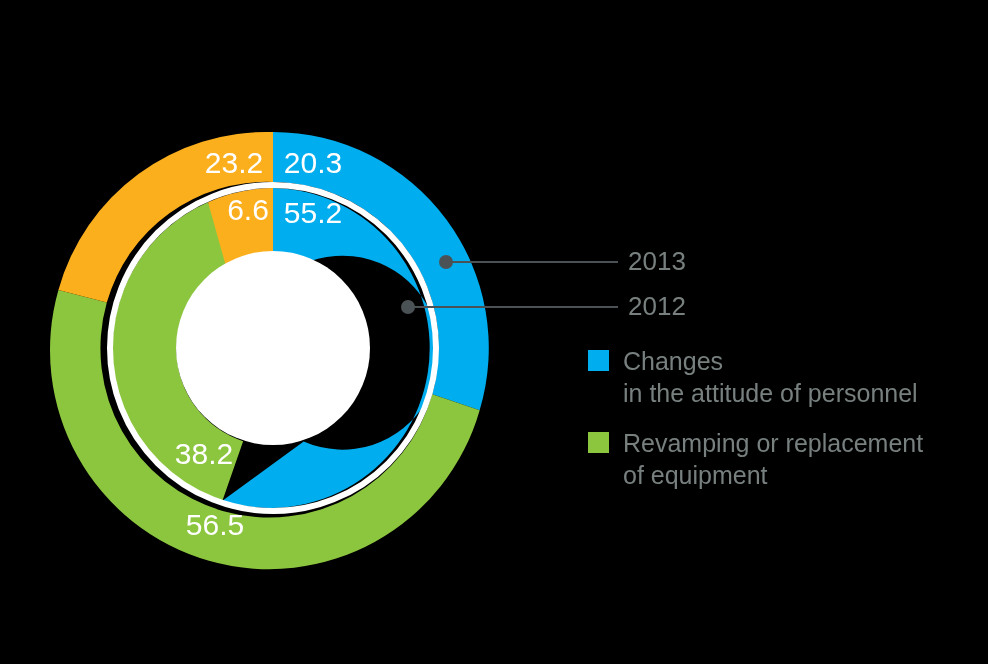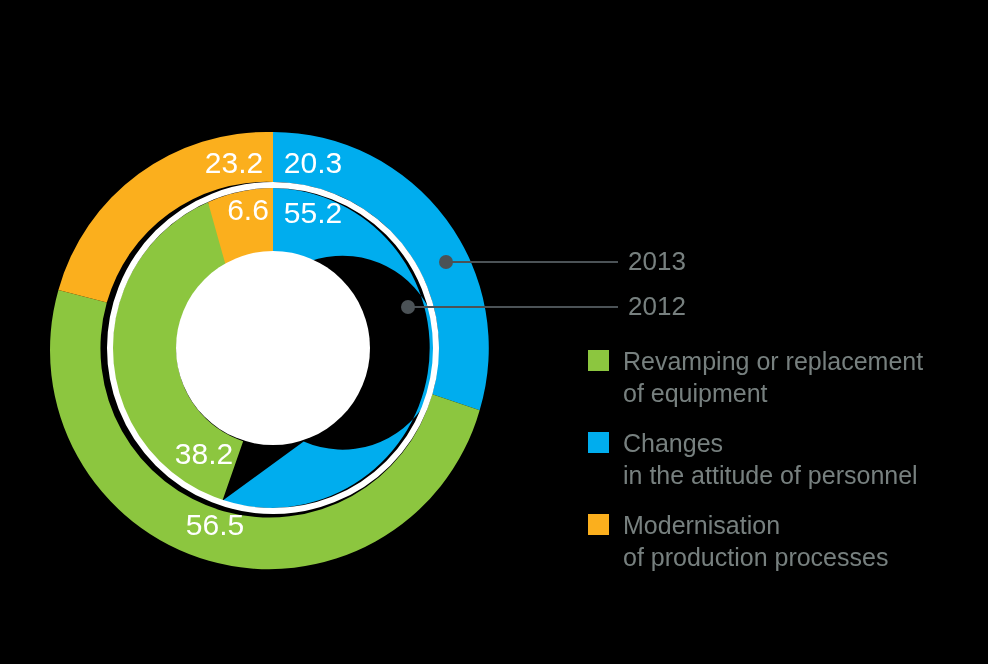--- a/index.html
+++ b/index.html
@@ -145,32 +145,27 @@
       <line class="callout-line" x1="408" y1="307" x2="618" y2="307"></line>
       <circle class="callout-dot" cx="408" cy="307" r="7"></circle>
       <text class="callout-text" x="628" y="308">2012</text>
     </g>
 
   </svg>
 
   <div class="legend">
 
     <div class="legend-row">
-      <span class="legend-swatch" style="background:#8CC63F"></span>
-      <span class="legend-label">Revamping or replacement
-of equipment</span>
-    </div>
-
-    <div class="legend-row">
       <span class="legend-swatch" style="background:#00ADEE"></span>
       <span class="legend-label">Changes
  in the attitude of personnel</span>
     </div>
 
     <div class="legend-row">
-      <span class="legend-swatch" style="background:#FBAF1D"></span>
-      <span class="legend-label">Modernisation
-of production processes</span>
+      <span class="legend-swatch" style="background:#8CC63F"></span>
+      <span class="legend-label">Revamping or replacement
+of equipment</span>
     </div>
+
 
   </div>
 
 </div>
 
 </body></html>

